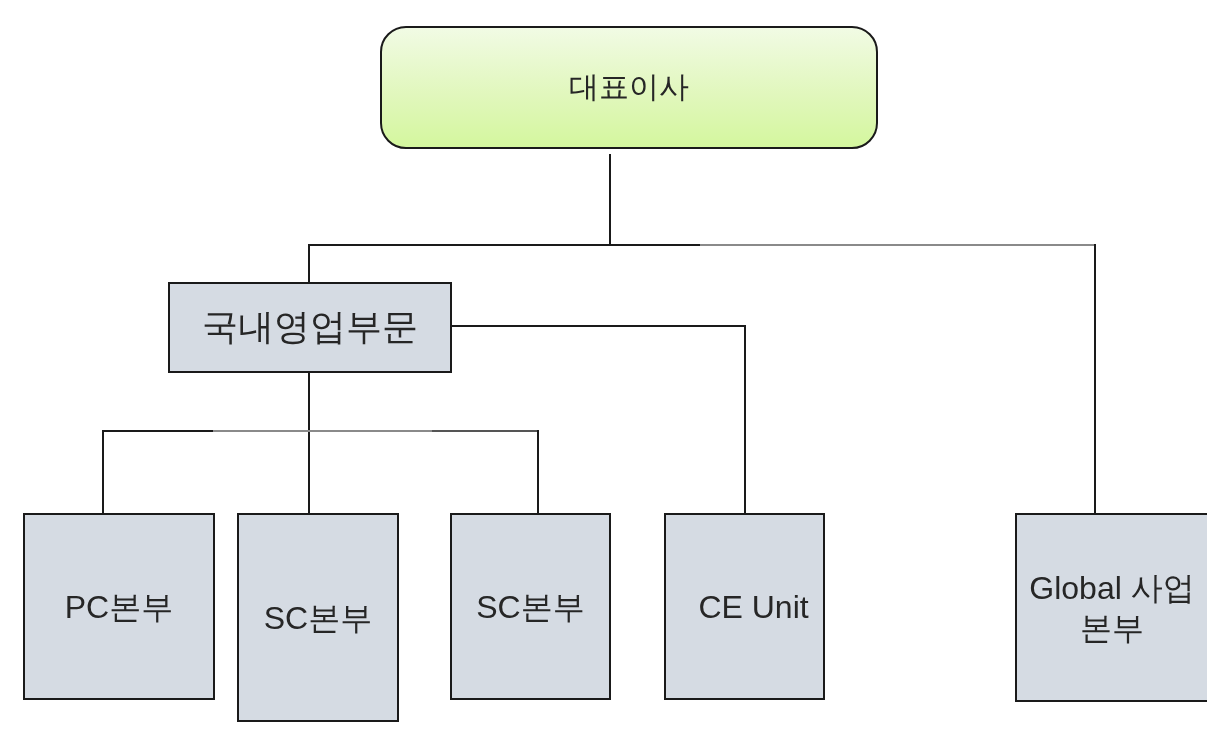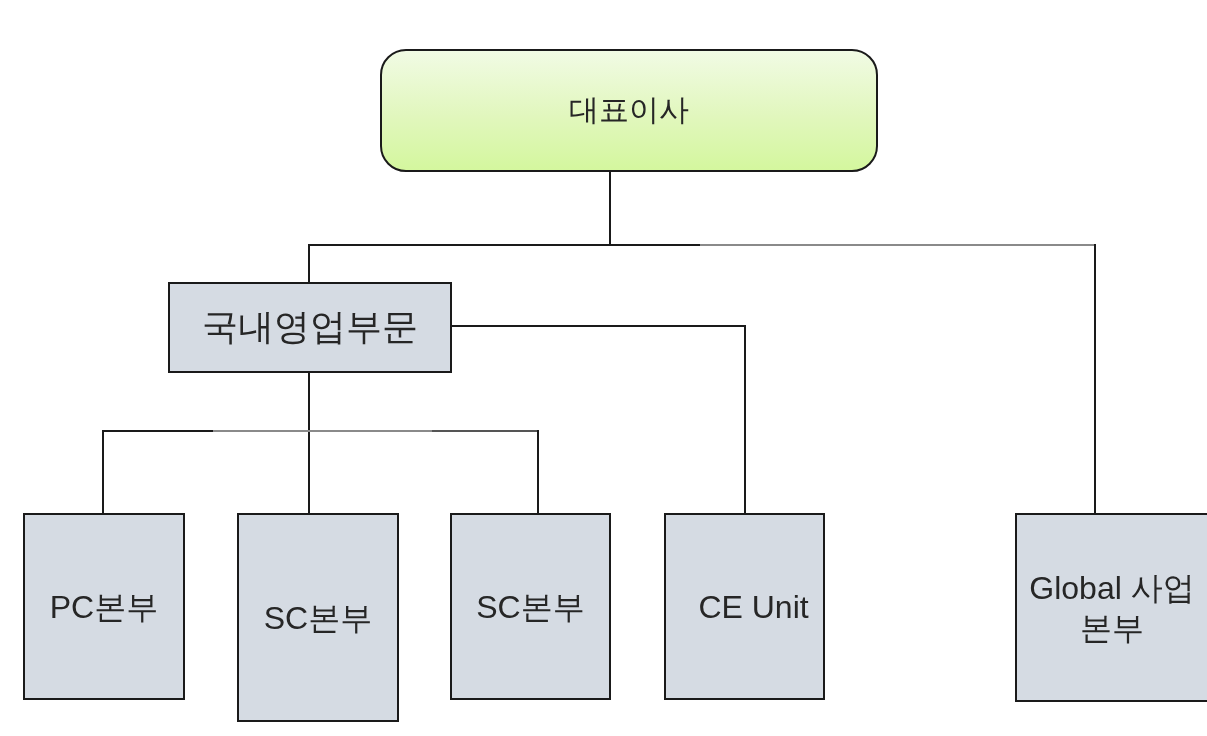--- a/index.html
+++ b/index.html
@@ -67,29 +67,29 @@
 
   <div class="line v" style="left:308px; top:373px; height:141px;"></div>
 
   <div class="line h" style="left:102px; top:430px; width:111px;"></div>
   <div class="line h gray" style="left:213px; top:430px; width:219px;"></div>
   <div class="line h dim" style="left:432px; top:430px; width:107px;"></div>
 
   <div class="line v" style="left:102px; top:430px; height:84px;"></div>
   <div class="line v" style="left:537px; top:430px; height:84px;"></div>
 
-  <div class="node root" style="left:380px; top:49px; width:498px; height:123px;">
+  <div class="node root" style="left:380px; top:26px; width:498px; height:123px;">
     <span>대표이사</span>
   </div>
 
   <div class="node branch" style="left:168px; top:282px; width:284px; height:91px;">
     <span>국내영업부문</span>
   </div>
 
-  <div class="node leaf" style="left:23px; top:513px; width:162px; height:187px;">
+  <div class="node leaf" style="left:23px; top:513px; width:192px; height:187px;">
     <span>PC본부</span>
   </div>
 
   <div class="node leaf" style="left:237px; top:513px; width:162px; height:209px;">
     <span>SC본부</span>
   </div>
 
   <div class="node leaf" style="left:450px; top:513px; width:161px; height:187px;">
     <span>SC본부</span>
   </div>

